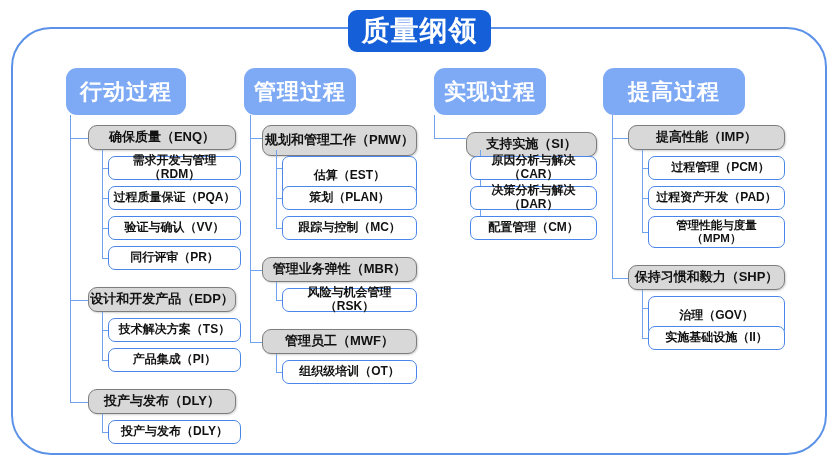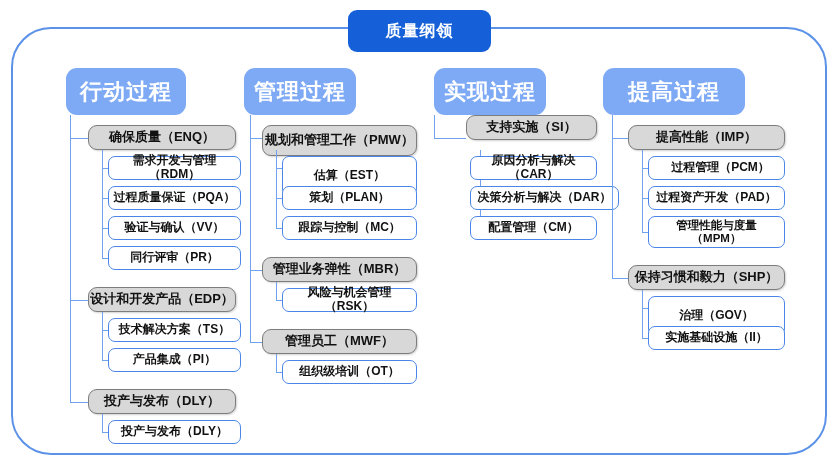--- a/index.html
+++ b/index.html
@@ -14,21 +14,21 @@
     position:absolute;left:11px;top:27px;width:816px;height:428px;
     border:2px solid #5b92e8;border-radius:40px;box-sizing:border-box;
     background:transparent;
   }
 
   
   .title-box{
     position:absolute;left:348px;top:10px;width:143px;height:42px;
     background:#1560d8;border-radius:9px;
     display:flex;align-items:center;justify-content:center;
-    color:#ffffff;font-size:16px;font-weight:700;letter-spacing:1px;
+    color:#ffffff;font-size:28px;font-weight:700;letter-spacing:1px;
   }
 
   
   .col-head{
     position:absolute;height:47px;
     background:#7eaaf5;border-radius:11px;
     display:flex;align-items:center;justify-content:center;
     color:#ffffff;font-size:22px;font-weight:700;letter-spacing:1px;
   }
 
@@ -106,26 +106,26 @@
       <div class="ln h" style="left: 276px; top: 300px; width: 6px;"></div>
       <div class="node leaf" style="left: 282px; top: 288px; width: 135px; height: 24px;">风险与机会管理（RSK）</div>
       <div class="ln h" style="left: 250px; top: 341.5px; width: 12px;"></div>
       <div class="node grp" style="left: 262px; top: 329px; width: 155px; height: 25px;">管理员工（MWF）</div>
       <div class="ln v" style="left: 276px; top: 354px; height: 18px;"></div>
       <div class="ln h" style="left: 276px; top: 372px; width: 6px;"></div>
       <div class="node leaf" style="left: 282px; top: 360px; width: 135px; height: 24px;">组织级培训（OT）</div>
       <div class="col-head" style="left: 434px; top: 68px; width: 112px;">实现过程</div>
       <div class="ln v" style="left: 434px; top: 115px; height: 22.5px;"></div>
       <div class="ln h" style="left: 434px; top: 137.5px; width: 32px;"></div>
-      <div class="node grp" style="left: 466px; top: 115px; width: 131px; height: 25px;">支持实施（SI）</div>
+      <div class="node grp" style="left: 466px; top: 132px; width: 131px; height: 25px;">支持实施（SI）</div>
       <div class="ln v" style="left: 480px; top: 150px; height: 78px;"></div>
       <div class="ln h" style="left: 480px; top: 168px;"></div>
       <div class="node leaf" style="left: 470px; top: 156px; width: 127px; height: 24px;">原因分析与解决（CAR）</div>
       <div class="ln h" style="left: 480px; top: 198px;"></div>
-      <div class="node leaf" style="left: 470px; top: 186px; width: 149px; height: 24px;">决策分析与解决（DAR）</div>
+      <div class="node leaf" style="left: 470px; top: 186px; width: 127px; height: 24px;">决策分析与解决（DAR）</div>
       <div class="ln h" style="left: 480px; top: 228px;"></div>
       <div class="node leaf" style="left: 470px; top: 216px; width: 127px; height: 24px;">配置管理（CM）</div>
       <div class="col-head" style="left: 603px; top: 68px; width: 142px;">提高过程</div>
       <div class="ln v" style="left: 612px; top: 115px; height: 162.5px;"></div>
       <div class="ln h" style="left: 612px; top: 137.5px; width: 16px;"></div>
       <div class="node grp" style="left: 628px; top: 125px; width: 157px; height: 25px;">提高性能（IMP）</div>
       <div class="ln v" style="left: 642px; top: 150px; height: 82px;"></div>
       <div class="ln h" style="left: 642px; top: 168px; width: 6px;"></div>
       <div class="node leaf" style="left: 648px; top: 156px; width: 137px; height: 24px; padding-left: 8px;">过程管理（PCM）</div>
       <div class="ln h" style="left: 642px; top: 198px; width: 6px;"></div>

